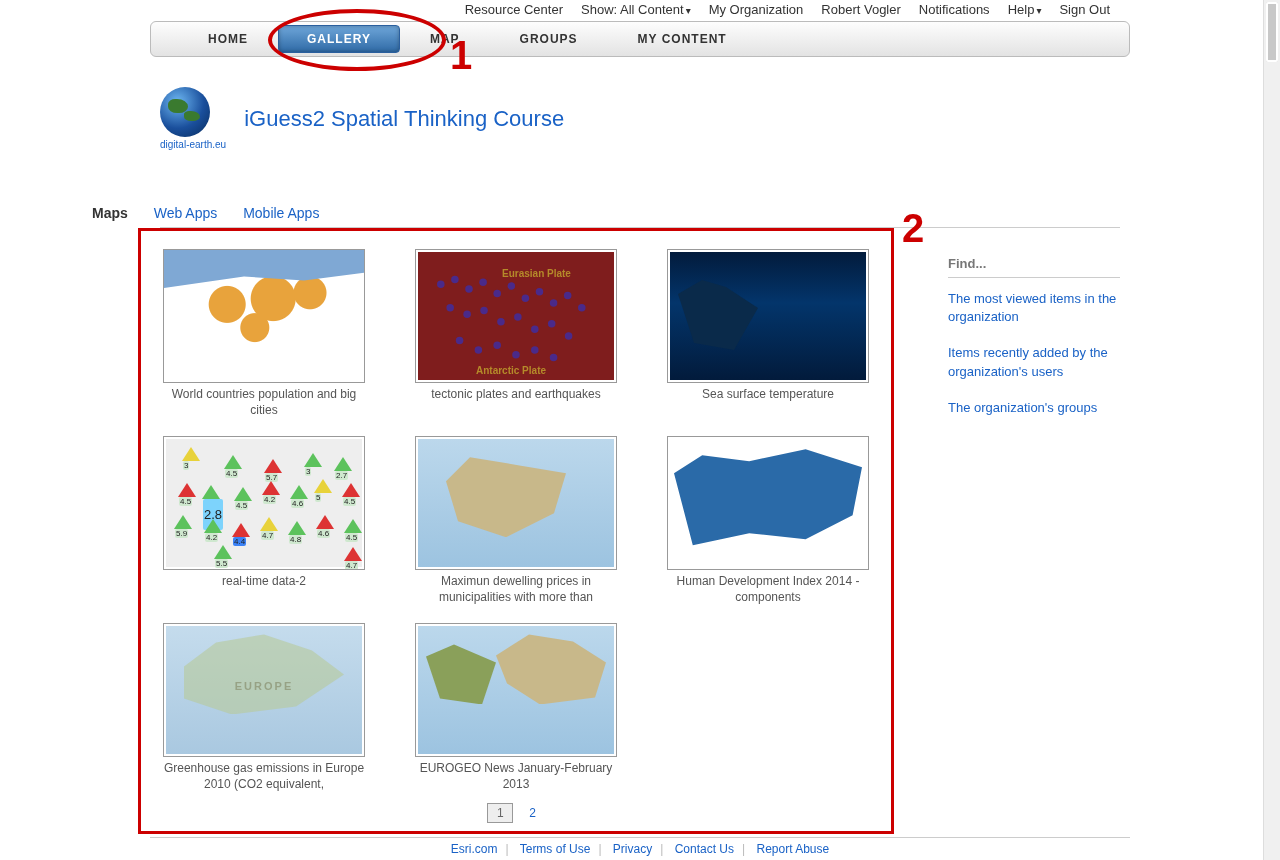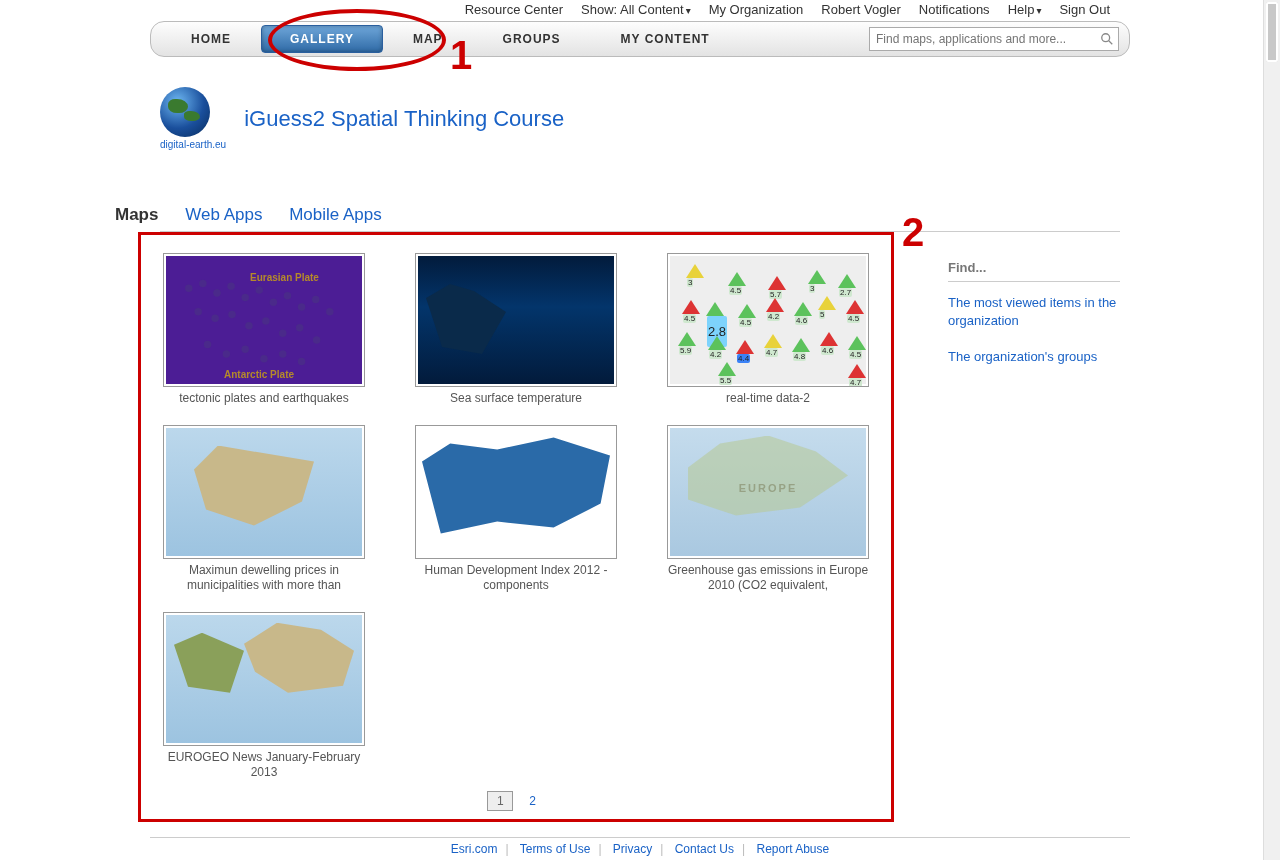--- a/index.html
+++ b/index.html
@@ -1,55 +1,55 @@
 <!DOCTYPE html>
 <html><head>
 <meta charset="utf-8">
 <style>
   html,body{margin:0;padding:0;font-family:Verdana,Geneva,sans-serif;font-size:12px;color:#333;background:#fff}
   body{width:1280px;height:860px;position:relative;overflow:hidden}
   .topbar{display:flex;justify-content:flex-end;align-items:center;gap:18px;padding:2px 170px 4px 0;font-size:13px;color:#333}
   .topbar span{cursor:pointer}
   .topbar .caret::after{content:"▾";font-size:10px;margin-left:2px;color:#333}
   .navwrap{margin:0 150px;position:relative}
-  .navbar{background:linear-gradient(#fdfdfd,#e3e3e3);border:1px solid #bbb;border-radius:14px;height:34px;display:flex;align-items:center;padding:0 10px;gap:0}
+  .navbar{background:linear-gradient(#fdfdfd,#e3e3e3);border:1px solid #bbb;border-radius:6px;height:34px;display:flex;align-items:center;padding:0 27px;gap:0}
   .navitem{font-size:12px;font-weight:bold;letter-spacing:1px;color:#333;padding:0 30px;cursor:pointer}
   .navitem.active{background:linear-gradient(#6ea6d9,#2f6aa6);color:#fff;border-radius:4px;padding:6px 28px;box-shadow:inset 0 0 4px rgba(0,0,0,.3);border:1px solid #2a5f9e}
   .search{margin-left:auto;display:flex;align-items:center;border:1px solid #aaa;background:#fff;height:22px;width:240px;padding:0 4px}
   .search input{border:none;outline:none;flex:1;font-size:12px;color:#888;font-family:inherit}
   .search .mag{width:14px;height:14px;color:#888}
   .circle-ann{position:absolute;left:118px;top:-12px;width:170px;height:54px;border:4px solid #c00;border-radius:50%;pointer-events:none}
   .ann1{position:absolute;left:300px;top:12px;font:bold 40px Arial;color:#c00;pointer-events:none}
   .logo-row{margin:30px 0 0 160px;display:flex;align-items:center;gap:18px}
   .globe{width:50px;height:50px;border-radius:50%;background:radial-gradient(circle at 35% 30%,#6db7f2 0%,#1a4f9c 55%,#062a5a 100%);position:relative}
   .globe::after{content:"";position:absolute;left:8px;top:12px;width:20px;height:14px;background:#3a7a2f;border-radius:40% 60% 50% 50%;box-shadow:14px 10px 0 -2px #3a7a2f}
   .logo-txt{font-size:10px;color:#1a62c6;text-align:right;margin-top:2px}
   .page-title{font-size:22px;color:#1a62c6}
-  .subnav{margin:55px 0 6px 115px;font-size:17px}
+  .subnav{margin:55px 0 6px 92px;font-size:14px}
   .subnav span{margin-right:22px;cursor:pointer}
   .subnav .active{font-weight:bold;color:#333}
   .subnav .link{color:#1a62c6}
   .hr{border:none;border-top:1px solid #ccc;margin:2px 160px 0 160px}
   .content{display:flex;margin:0 160px 0 138px;position:relative}
   .gallery-box{border:3px solid #c00;padding:18px 20px 8px 20px;width:744px}
   .ann2{position:absolute;left:764px;top:-22px;font:bold 40px Arial;color:#c00}
   .grid{display:grid;grid-template-columns:repeat(3,1fr);gap:18px 46px}
   .card{width:206px;text-align:center;cursor:pointer}
   .thumb{width:200px;height:132px;border:1px solid #999;background:#eee;box-shadow:0 0 0 2px #fff inset;position:relative;overflow:hidden;margin:0 auto}
   .cap{font-size:12px;color:#555;margin-top:4px;line-height:1.3}
   
   .t1{background:#fff}
   .t1::before{content:"";position:absolute;inset:8px;background:
      radial-gradient(circle at 30% 40%,#e8a33c 0 18px,transparent 19px),
      radial-gradient(circle at 55% 35%,#e8a33c 0 22px,transparent 23px),
      radial-gradient(circle at 75% 30%,#e8a33c 0 16px,transparent 17px),
      radial-gradient(circle at 45% 60%,#e8a33c 0 14px,transparent 15px),
      linear-gradient(#fff,#fff)}
   .t1::after{content:"";position:absolute;left:0;top:0;right:0;height:38px;background:#7fa8d4;clip-path:polygon(0 0,100% 0,100% 60%,70% 80%,40% 70%,0 100%)}
-  .t2{background:#4c1d95}
+  .t2{background:#7f1d1d}
   .t2 .dots{position:absolute;inset:6px}
   .t2 .lbl{position:absolute;font-size:10px;color:#b58a2a;font-weight:bold}
   .t3{background:linear-gradient(#021a3a,#03356b 40%,#021a3a)}
   .t3::before{content:"";position:absolute;left:10px;top:30px;width:80px;height:70px;background:#0a2a4a;clip-path:polygon(0 20%,30% 0,60% 10%,100% 40%,70% 100%,20% 90%)}
   .t4{background:#eee}
   .t4 .tri{position:absolute;width:0;height:0;border-left:9px solid transparent;border-right:9px solid transparent}
   .t5{background:linear-gradient(#bcd8ec,#9cc3e0)}
   .t5::before{content:"";position:absolute;left:30px;top:20px;width:120px;height:80px;background:#c8b88a;clip-path:polygon(0 30%,20% 0,60% 10%,100% 20%,90% 70%,50% 100%,10% 80%)}
   .t6{background:#fff}
   .t6::before{content:"";position:absolute;inset:6px;background:#2a6aa8;clip-path:polygon(0 25%,15% 10%,40% 15%,70% 5%,100% 20%,95% 60%,70% 80%,40% 75%,10% 85%)}
@@ -88,27 +88,20 @@
   <span>Sign Out</span>
 </div>
 
 <div class="navwrap">
   <div class="navbar">
     <div class="navitem">HOME</div>
     <div class="navitem active">GALLERY</div>
     <div class="navitem">MAP</div>
     <div class="navitem">GROUPS</div>
     <div class="navitem">MY CONTENT</div>
-    <div class="search">
-      <input placeholder="Find maps, applications and more..." style="">
-      <svg class="mag" viewBox="0 0 16 16">
-          <circle cx="6.5" cy="6.5" r="4.5" fill="none" stroke="#888" stroke-width="1.5"></circle>
-          <line x1="10" y1="10" x2="14" y2="14" stroke="#888" stroke-width="1.5"></line>
-        </svg>
-    </div>
   </div>
   <div class="circle-ann"></div>
   <div class="ann1">1</div>
 </div>
 
 <div class="logo-row">
   <div>
     <div class="globe"></div>
     <div class="logo-txt">digital-earth.eu</div>
   </div>
@@ -120,20 +113,24 @@
   <span class="link">Web Apps</span>
   <span class="link">Mobile Apps</span>
 </div>
 <hr class="hr">
 
 <div class="content">
   <div class="ann2">2</div>
   <div class="gallery-box">
     <div class="grid">
 
+      <div class="card">
+        <div class="thumb t1"></div>
+        <div class="cap">World countries population and big cities</div>
+      </div>
 
       <div class="card">
         <div class="thumb t2">
           <svg class="dots" viewBox="0 0 200 130">
               <g fill="#4a2a8a">
                 <circle cx="20" cy="30" r="4"></circle>
                 <circle cx="35" cy="25" r="4"></circle>
                 <circle cx="50" cy="35" r="4"></circle>
                 <circle cx="65" cy="28" r="4"></circle>
                 <circle cx="80" cy="40" r="4"></circle>
@@ -239,21 +236,21 @@
         <div class="cap">real-time data-2</div>
       </div>
 
       <div class="card">
         <div class="thumb t5"></div>
         <div class="cap">Maximun dewelling prices in municipalities with more than</div>
       </div>
 
       <div class="card">
         <div class="thumb t6"></div>
-        <div class="cap">Human Development Index 2012 - components</div>
+        <div class="cap">Human Development Index 2014 - components</div>
       </div>
 
 
       <div class="card">
         <div class="thumb t8"></div>
         <div class="cap">Greenhouse gas emissions in Europe 2010 (CO2 equivalent,</div>
       </div>
 
       <div class="card">
         <div class="thumb t9"></div>
@@ -263,20 +260,21 @@
     </div>
     <div class="pager">
       <span class="cur">1</span>
       <span class="pg">2</span>
     </div>
   </div>
 
   <div class="side">
     <h4>Find...</h4>
     <a>The most viewed items in the organization</a>
+    <a>Items recently added by the organization's users</a>
     <a>The organization's groups</a>
   </div>
 </div>
 
 <div class="footer">
   <a>Esri.com</a><span class="sep">|</span>
   <a>Terms of Use</a><span class="sep">|</span>
   <a>Privacy</a><span class="sep">|</span>
   <a>Contact Us</a><span class="sep">|</span>
   <a>Report Abuse</a>

